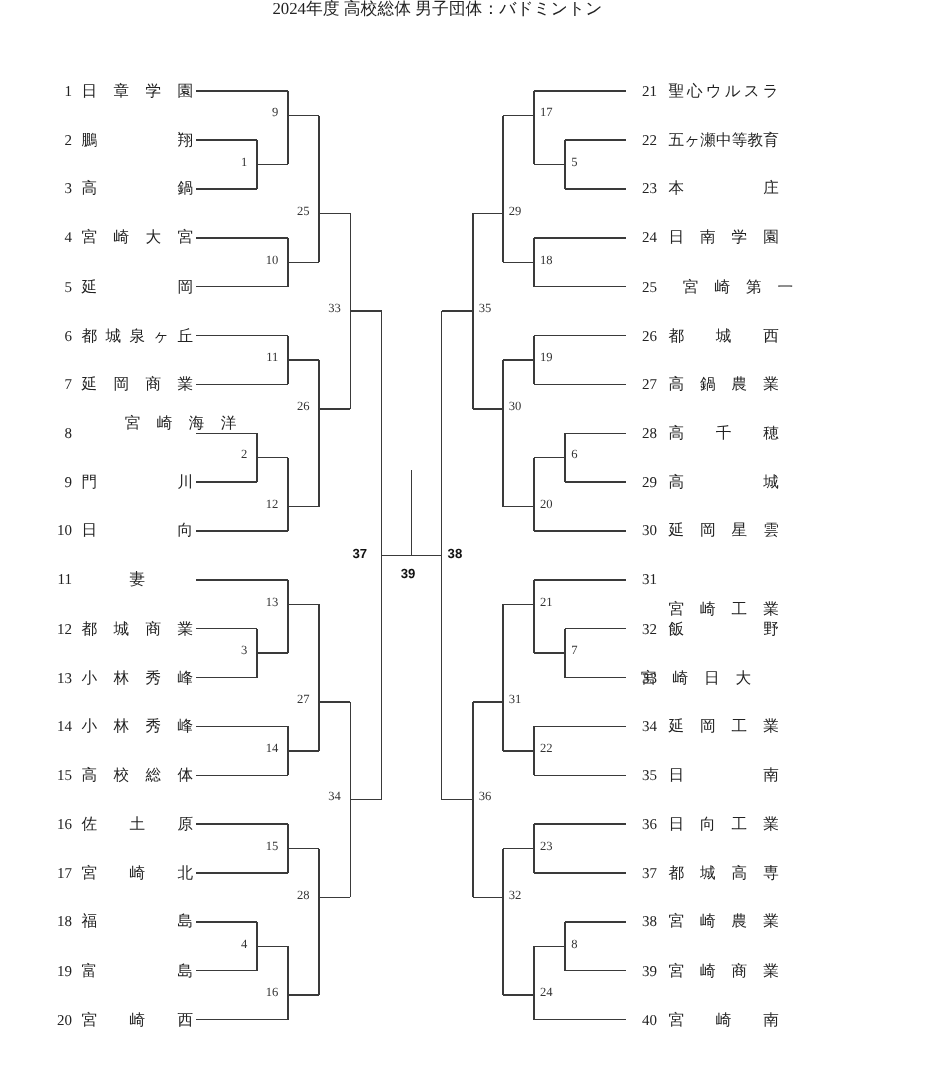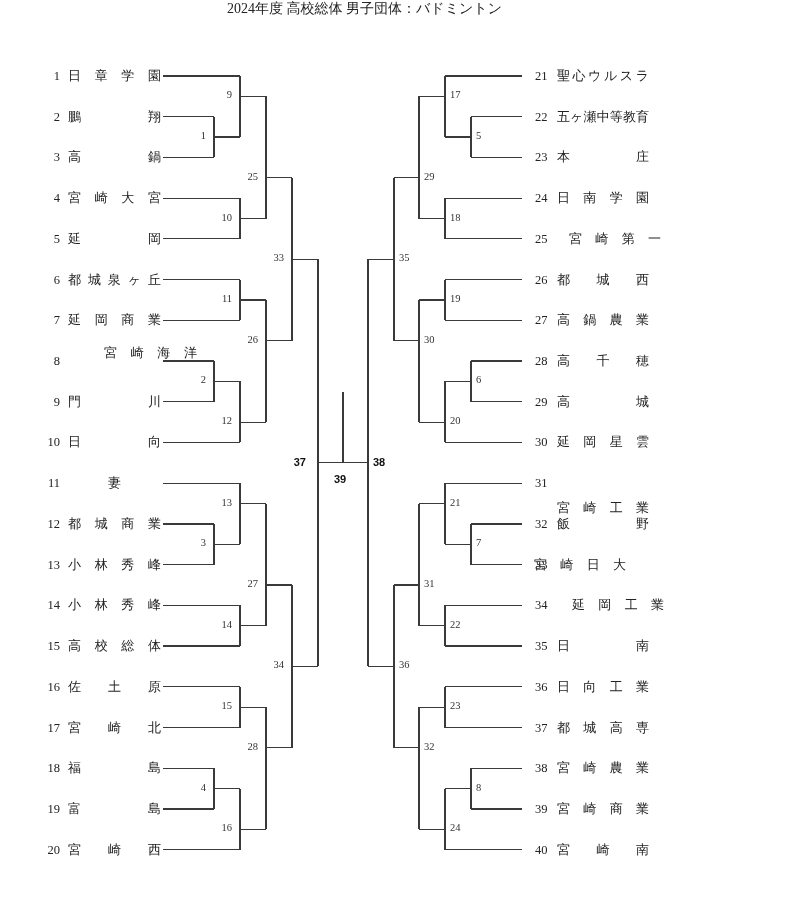--- a/index.html
+++ b/index.html
@@ -285,21 +285,21 @@
       <div>
         <div class="seed right" style="left: 535px; top: 515.92px;">32</div>
         <div class="tname" style="left: 557px; top: 515.92px; width: 92px;">飯野</div>
       </div>
       <div>
         <div class="seed right" style="left: 535px; top: 556.64px;">33</div>
         <div class="tname" style="left: 534px; top: 556.64px; width: 92px;">宮崎日大</div>
       </div>
       <div>
         <div class="seed right" style="left: 535px; top: 597.36px;">34</div>
-        <div class="tname" style="left: 572px; top: 597.36px; width: 92px;">延岡工業</div>
+        <div class="tname" style="left: 557px; top: 597.36px; width: 92px;">延岡工業</div>
       </div>
       <div>
         <div class="seed right" style="left: 535px; top: 638.08px;">35</div>
         <div class="tname" style="left: 557px; top: 638.08px; width: 92px;">日南</div>
       </div>
       <div>
         <div class="seed right" style="left: 535px; top: 678.8px;">36</div>
         <div class="tname" style="left: 557px; top: 678.8px; width: 92px;">日向工業</div>
       </div>
       <div>

